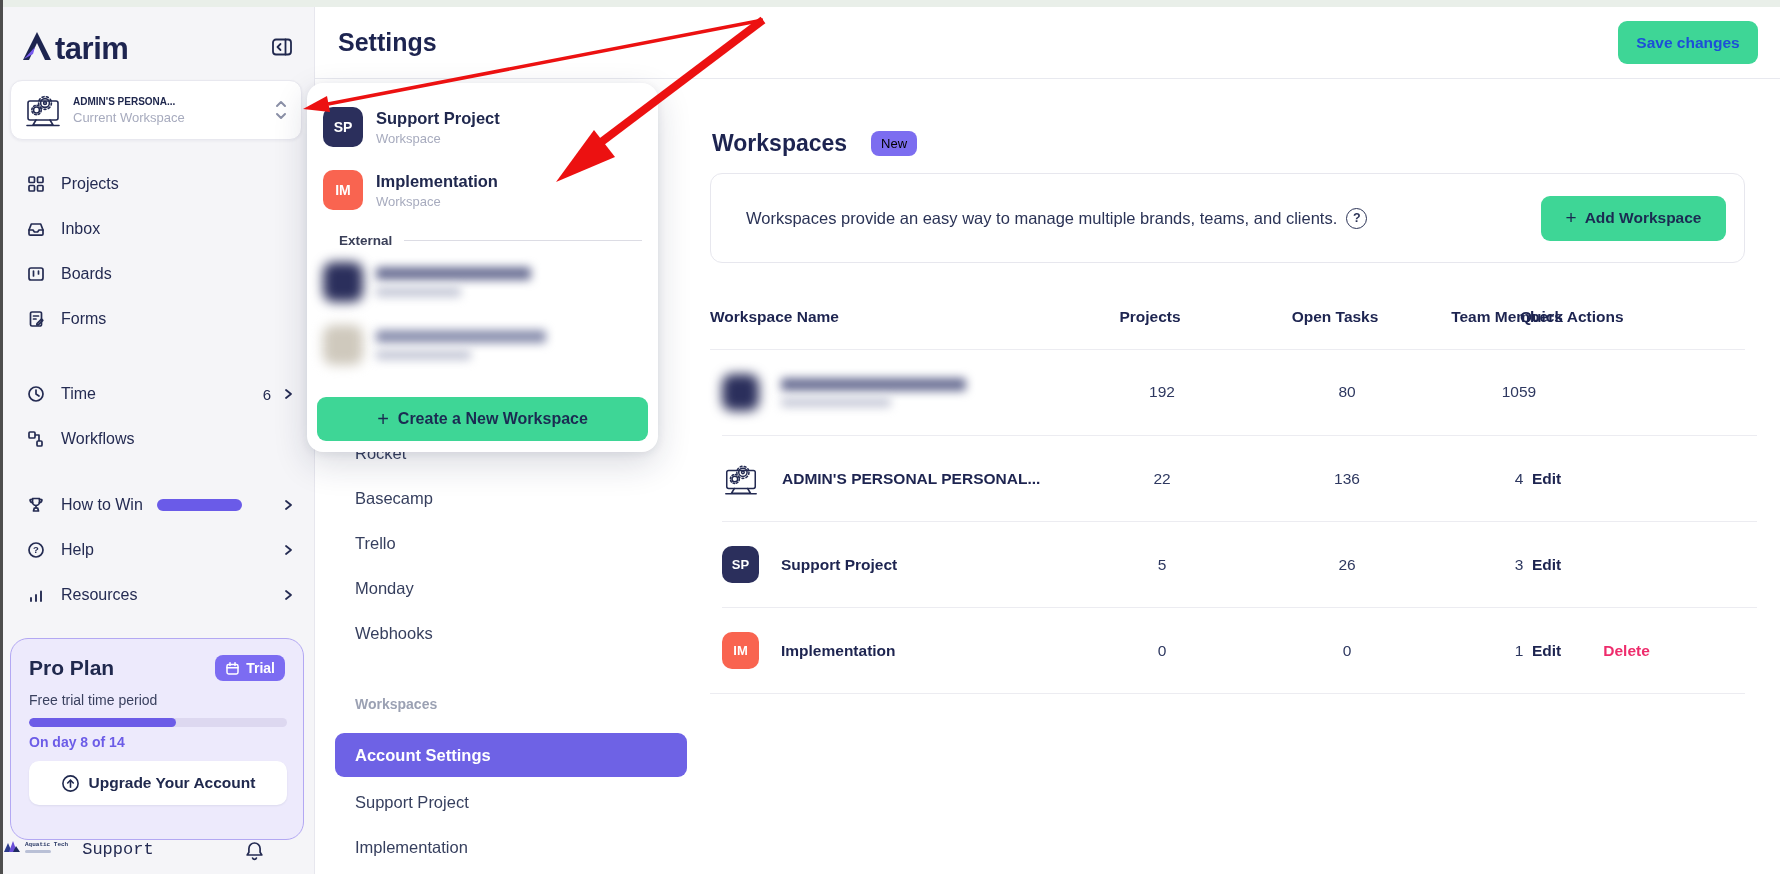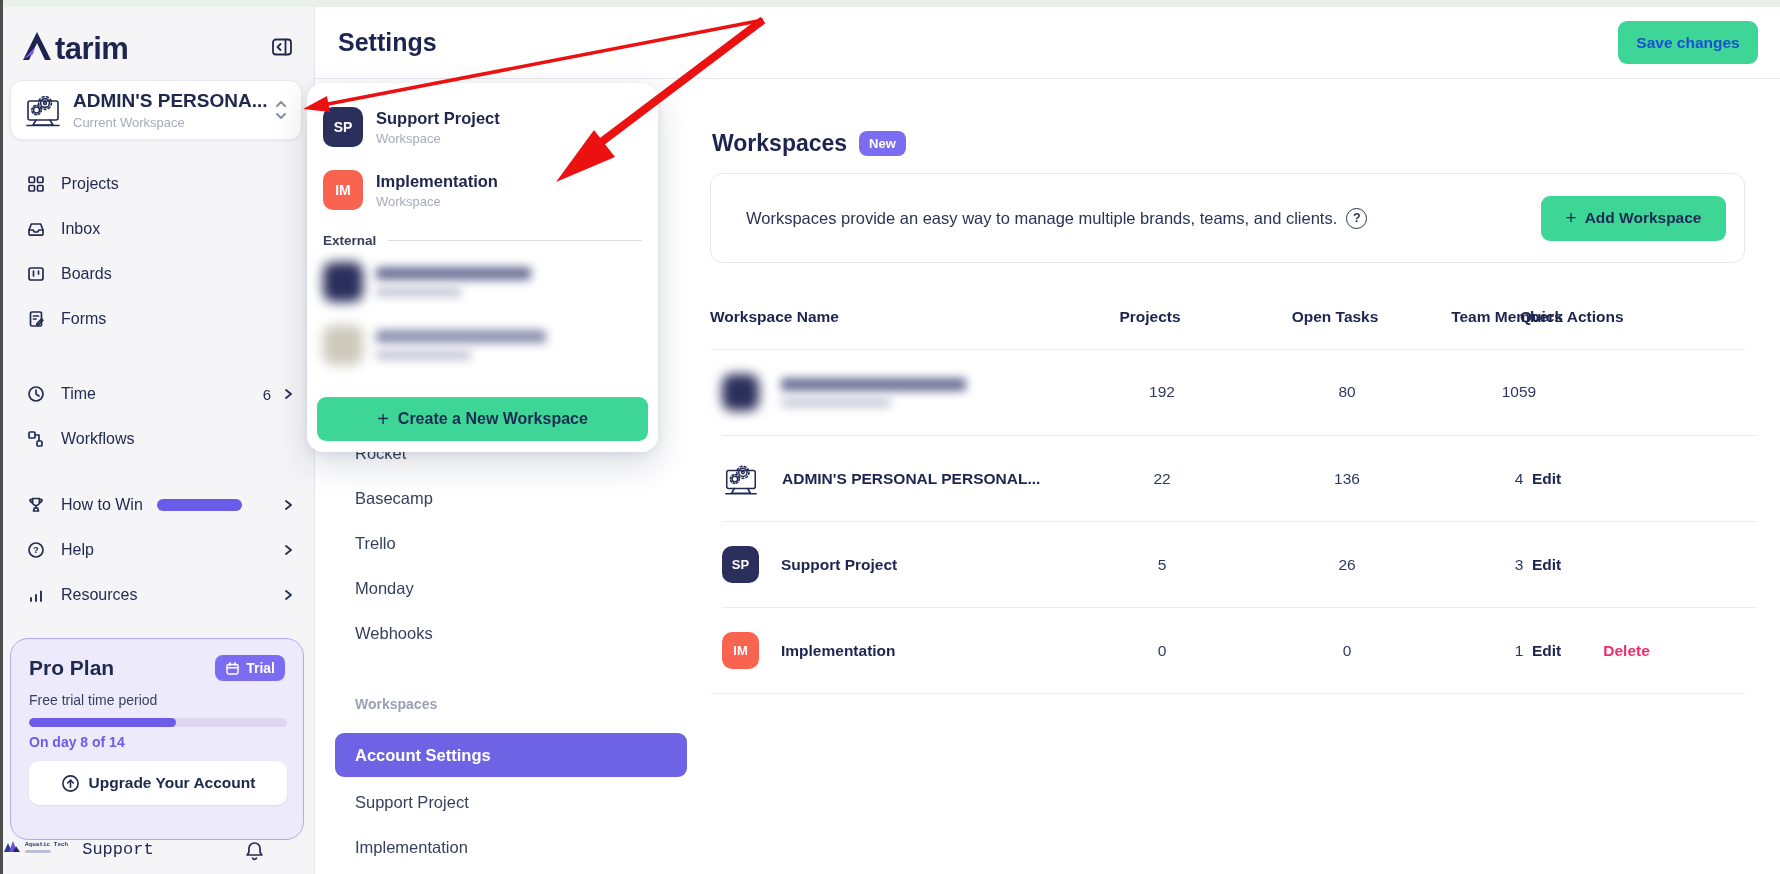--- a/index.html
+++ b/index.html
@@ -11,21 +11,21 @@
 
   
   .sidebar { position:absolute; left:0; top:7px; width:315px; height:867px; background:#f5f5f8; border-right:1px solid #e7e7ee; z-index:10; }
   .logo-row { position:absolute; left:20px; top:18px; width:275px; height:44px; display:flex; align-items:center; }
   .logo { display:flex; align-items:flex-end; }
   .logo-tail { font-size:31px; font-weight:700; color:#1d2450; letter-spacing:-0.5px; line-height:1; margin-left:1px; }
   .collapse-btn { margin-left:auto; width:26px; height:26px; display:flex; align-items:center; justify-content:center; cursor:pointer; }
 
   .ws-card { position:absolute; left:10px; top:73px; width:292px; height:60px; background:#fff; border:1px solid #e8e8ef; border-radius:12px; box-shadow:0 1px 3px rgba(30,38,80,.06); display:flex; align-items:center; padding:0 12px; }
   .ws-card .ws-texts { margin-left:10px; min-width:0; }
-  .ws-title { font-size:19px; font-weight:700; color:#20284e; white-space:nowrap; }
+  .ws-title { font-size:10px; font-weight:700; color:#20284e; white-space:nowrap; }
   .ws-sub { font-size:13px; color:#a7abbe; margin-top:3px; }
   .ws-chevrons { margin-left:auto; }
 
   .snav-item { position:absolute; left:25px; width:270px; height:30px; display:flex; align-items:center; cursor:pointer; }
   .snav-item .icon { width:22px; height:22px; display:flex; align-items:center; justify-content:center; }
   .snav-label { font-size:16px; color:#242b52; margin-left:14px; }
   .snav-right { margin-left:auto; display:flex; align-items:center; gap:10px; }
   .snav-badge { font-size:15px; color:#242b52; }
   .progress-pill { width:85px; height:12px; border-radius:6px; background:#6a5be8; margin-left:14px; }
 
@@ -58,21 +58,21 @@
   .navcol-item { position:absolute; left:40px; width:300px; height:24px; font-size:16.5px; color:#363f5e; display:flex; align-items:center; cursor:pointer; z-index:2; }
   .navcol-section { position:absolute; left:40px; width:300px; font-size:14px; font-weight:700; color:#9ba1b3; z-index:2; }
   .navcol-pill { position:absolute; left:20px; top:654px; width:352px; height:44px; background:#6e62e5; border-radius:9px; display:flex; align-items:center; padding-left:20px; font-size:16.5px; font-weight:700; color:#fff; cursor:pointer; z-index:2; }
   .scroll-line { position:absolute; left:679px; top:90px; width:1px; height:784px; background:#ececf1; z-index:1; }
   .scroll-thumb { position:absolute; left:674px; top:473px; width:10px; height:245px; border-radius:5px; background:#b7cdf8; z-index:3; cursor:grab; }
 
   
   .main { position:absolute; left:700px; top:79px; width:1080px; height:795px; background:#fff; z-index:6; }
   .heading-row { position:absolute; left:12px; top:46px; height:36px; display:flex; align-items:center; gap:12px; }
   .main-heading { font-size:23px; font-weight:700; color:#1d2450; }
-  .new-badge { background:#7c6df0; color:#ffffff; font-size:13px; font-weight:700; border-radius:8px; padding:5px 10px; }
+  .new-badge { background:#7c6df0; color:#000000; font-size:13px; font-weight:400; border-radius:8px; padding:5px 10px;margin-left:12px; }
   .info-card { position:absolute; left:10px; top:94px; width:1035px; height:90px; border:1px solid #e7e7ee; border-radius:12px; display:flex; align-items:center; padding:0 18px 0 35px; }
   .info-text { font-size:16.5px; color:#2b3356; }
   .help-circle { width:21px; height:21px; border:1.8px solid #2b3356; border-radius:50%; display:inline-flex; align-items:center; justify-content:center; font-size:12.5px; font-weight:700; color:#2b3356; margin-left:9px; }
   .add-btn { margin-left:auto; width:185px; height:45px; background:#3ed696; border-radius:9px; display:flex; align-items:center; justify-content:center; gap:8px; font-size:15.5px; font-weight:700; color:#1b2b52; cursor:pointer; }
 
   .t-head { position:absolute; left:10px; top:221px; width:1035px; height:34px; }
   .t-row { position:absolute; left:22px; width:1035px; height:86px; border-top:1px solid #ececf1; }
   .t-row.first { border-top:none; }
   .t-divider-top { position:absolute; left:10px; top:270px; width:1035px; height:1px; background:#ececf1; }
   .t-divider-bottom { position:absolute; left:10px; top:614px; width:1035px; height:1px; background:#ececf1; }
@@ -94,21 +94,21 @@
   .blur-avatar { filter:blur(6px); }
   .blur-bar { border-radius:3px; filter:blur(5px); }
 
   
   .dropdown { position:absolute; left:307px; top:83px; width:351px; height:369px; background:#fff; border-radius:16px; box-shadow:0 12px 34px rgba(25,32,70,.16), 0 2px 8px rgba(25,32,70,.08); z-index:45; padding:24px 16px 0 16px; }
   .dd-item { display:flex; align-items:center; margin-bottom:23px; cursor:pointer; }
   .dd-avatar { width:40px; height:40px; border-radius:10px; display:flex; align-items:center; justify-content:center; color:#fff; font-size:14px; font-weight:700; flex:0 0 auto; }
   .dd-texts { margin-left:13px; }
   .dd-title { font-size:16.5px; font-weight:700; color:#20284e; }
   .dd-sub { font-size:13px; color:#a7abbe; margin-top:3px; }
-  .dd-section { display:flex; align-items:center; margin:2px 0 14px 0; }
+  .dd-section { display:flex; align-items:center; margin:2px 0 14px 16px; }
   .dd-section-label { font-size:13.5px; font-weight:700; color:#3a3f58; }
   .dd-section-line { flex:1; height:1px; background:#dcdce4; margin-left:12px; }
   .dd-create-btn { position:absolute; left:10px; bottom:11px; width:331px; height:44px; background:#3ed696; border-radius:9px; display:flex; align-items:center; justify-content:center; gap:9px; font-size:16px; font-weight:700; color:#1b2b52; cursor:pointer; }
 
   .arrows { position:absolute; left:0; top:0; z-index:60; pointer-events:none; }
   svg.ico { display:block; }
 </style>
 </head>
 <body>
 

